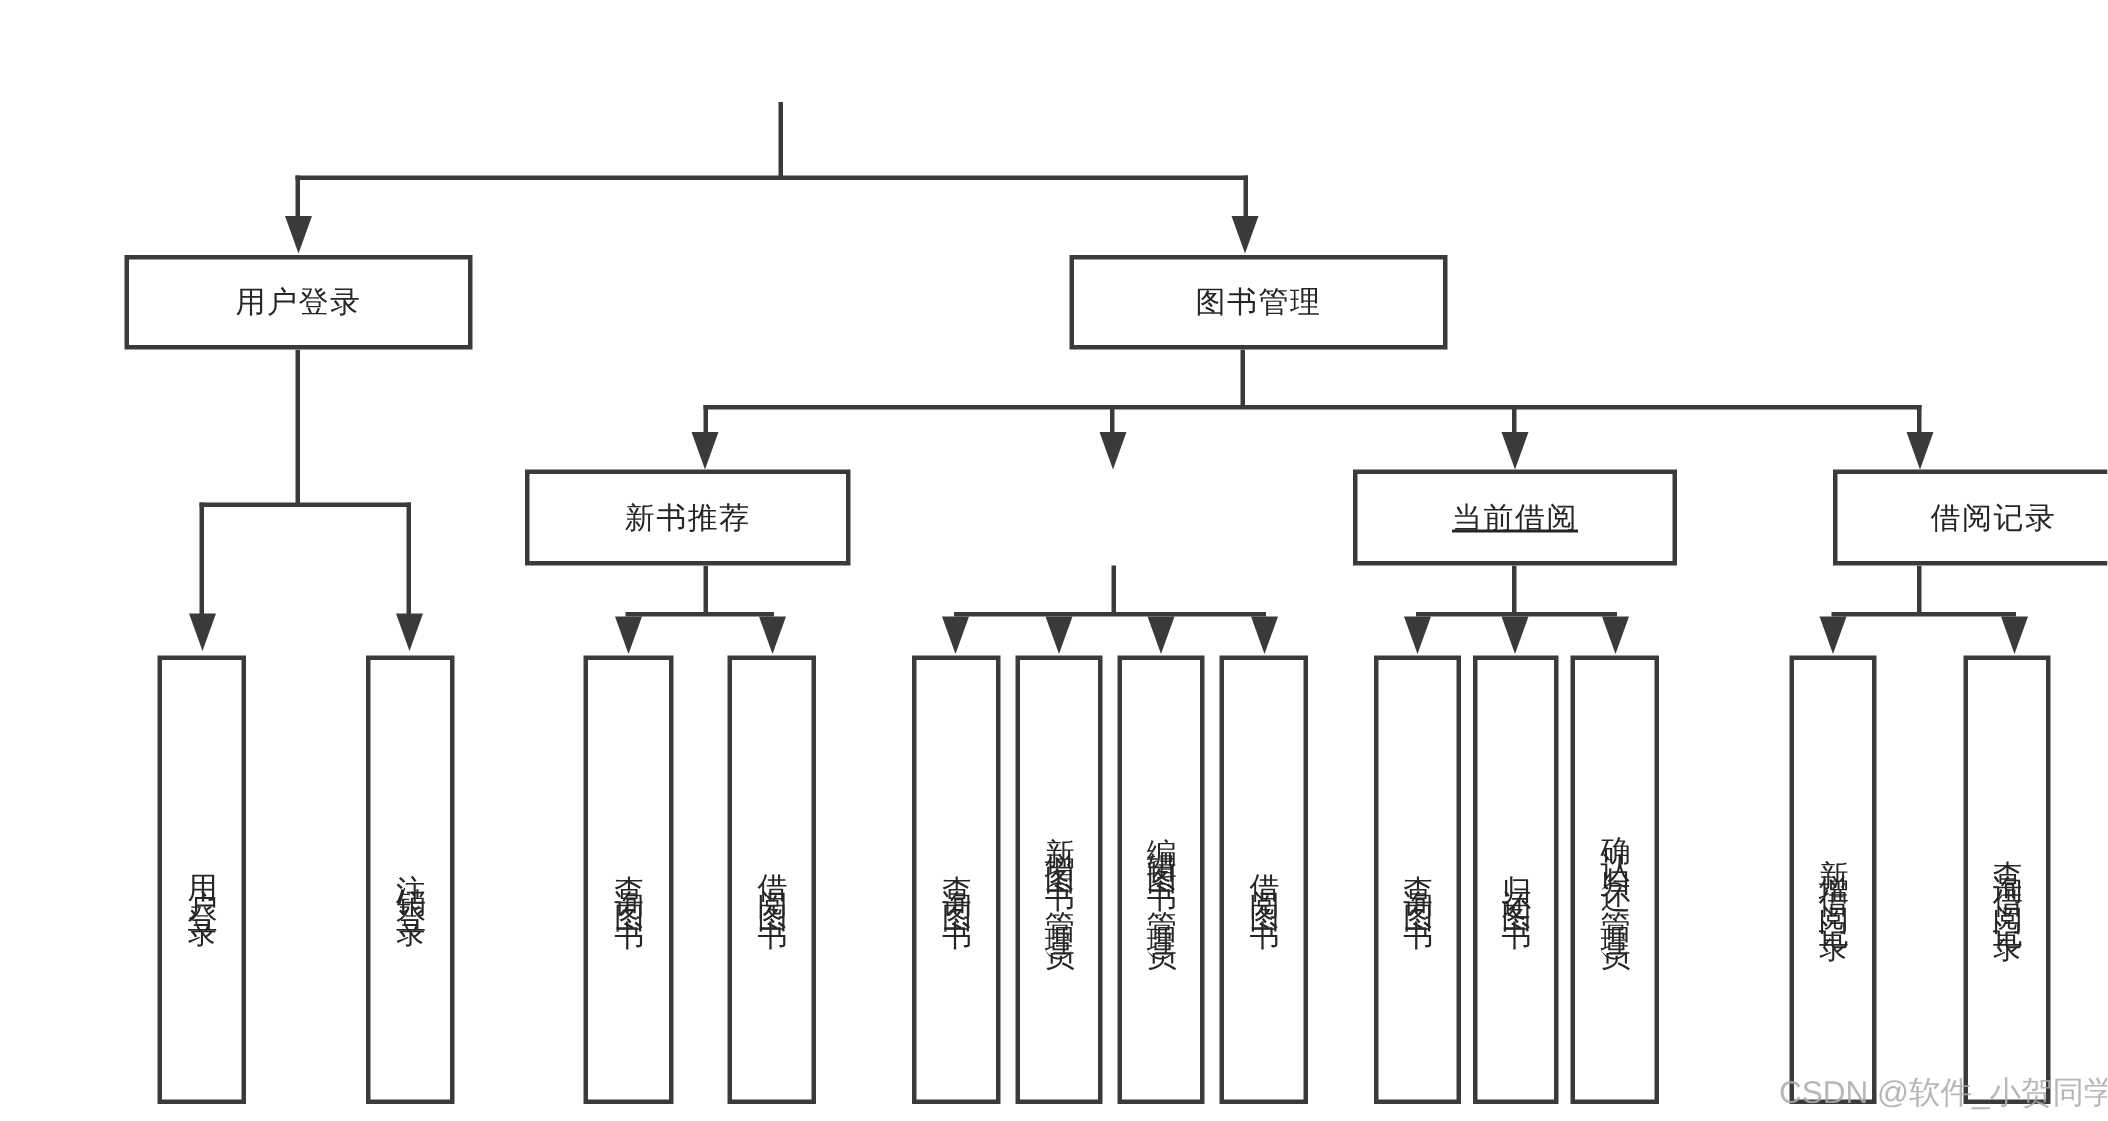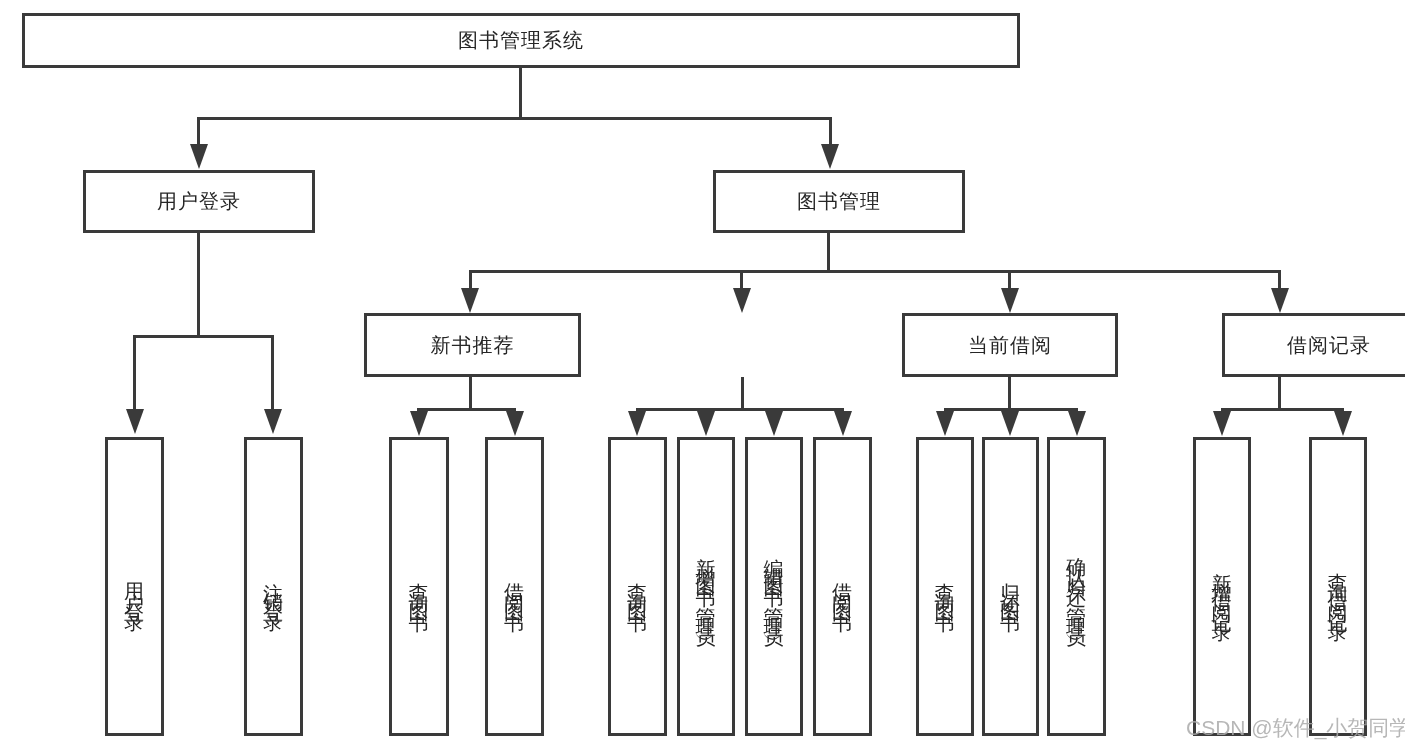--- a/index.html
+++ b/index.html
@@ -48,23 +48,20 @@
     opacity:0.85;
     z-index:5;
     white-space:nowrap;
   }
 </style>
 </head>
 <body>
 
 <div id="stage">
 
-  <div class="box" style="left:22px;top:13px;width:998px;height:55px;">
-    <span>图书管理系统</span>
-  </div>
 
   <div class="vl" style="left:519px;top:68px;height:50px;"></div>
   <div class="hl" style="left:197px;top:117px;width:635px;"></div>
   <div class="vl" style="left:197px;top:117px;height:28px;"></div>
   <div class="ar" style="left:190px;top:144px;"></div>
   <div class="vl" style="left:829px;top:117px;height:28px;"></div>
   <div class="ar" style="left:821px;top:144px;"></div>
 
   <div class="box" style="left:83px;top:170px;width:232px;height:63px;">
     <span>用户登录</span>
@@ -84,24 +81,24 @@
   <div class="hl" style="left:469px;top:270px;width:812px;"></div>
   <div class="vl" style="left:469px;top:270px;height:20px;"></div>
   <div class="ar" style="left:461px;top:288px;"></div>
   <div class="vl" style="left:740px;top:270px;height:20px;"></div>
   <div class="ar" style="left:733px;top:288px;"></div>
   <div class="vl" style="left:1008px;top:270px;height:20px;"></div>
   <div class="ar" style="left:1001px;top:288px;"></div>
   <div class="vl" style="left:1278px;top:270px;height:20px;"></div>
   <div class="ar" style="left:1271px;top:288px;"></div>
 
-  <div class="box" style="left:364px;top:313px;width:217px;height:64px;">
+  <div class="box" style="left:350px;top:313px;width:217px;height:64px;">
     <span>新书推荐</span>
   </div>
-  <div class="box" style="left:902px;top:313px;width:216px;height:64px;">
+  <div class="box" style="left:902px;top:313px;width:216px;height:64px;text-decoration:underline;">
     <span>当前借阅</span>
   </div>
   <div class="box" style="left:1178px;top:313px;width:214px;height:64px;margin-left:44px;">
     <span>借阅记录</span>
   </div>
 
   <div class="vl" style="left:469px;top:377px;height:33px;"></div>
   <div class="hl" style="left:417px;top:408px;width:99px;"></div>
   <div class="ar" style="left:410px;top:411px;"></div>
   <div class="ar" style="left:506px;top:411px;"></div>

